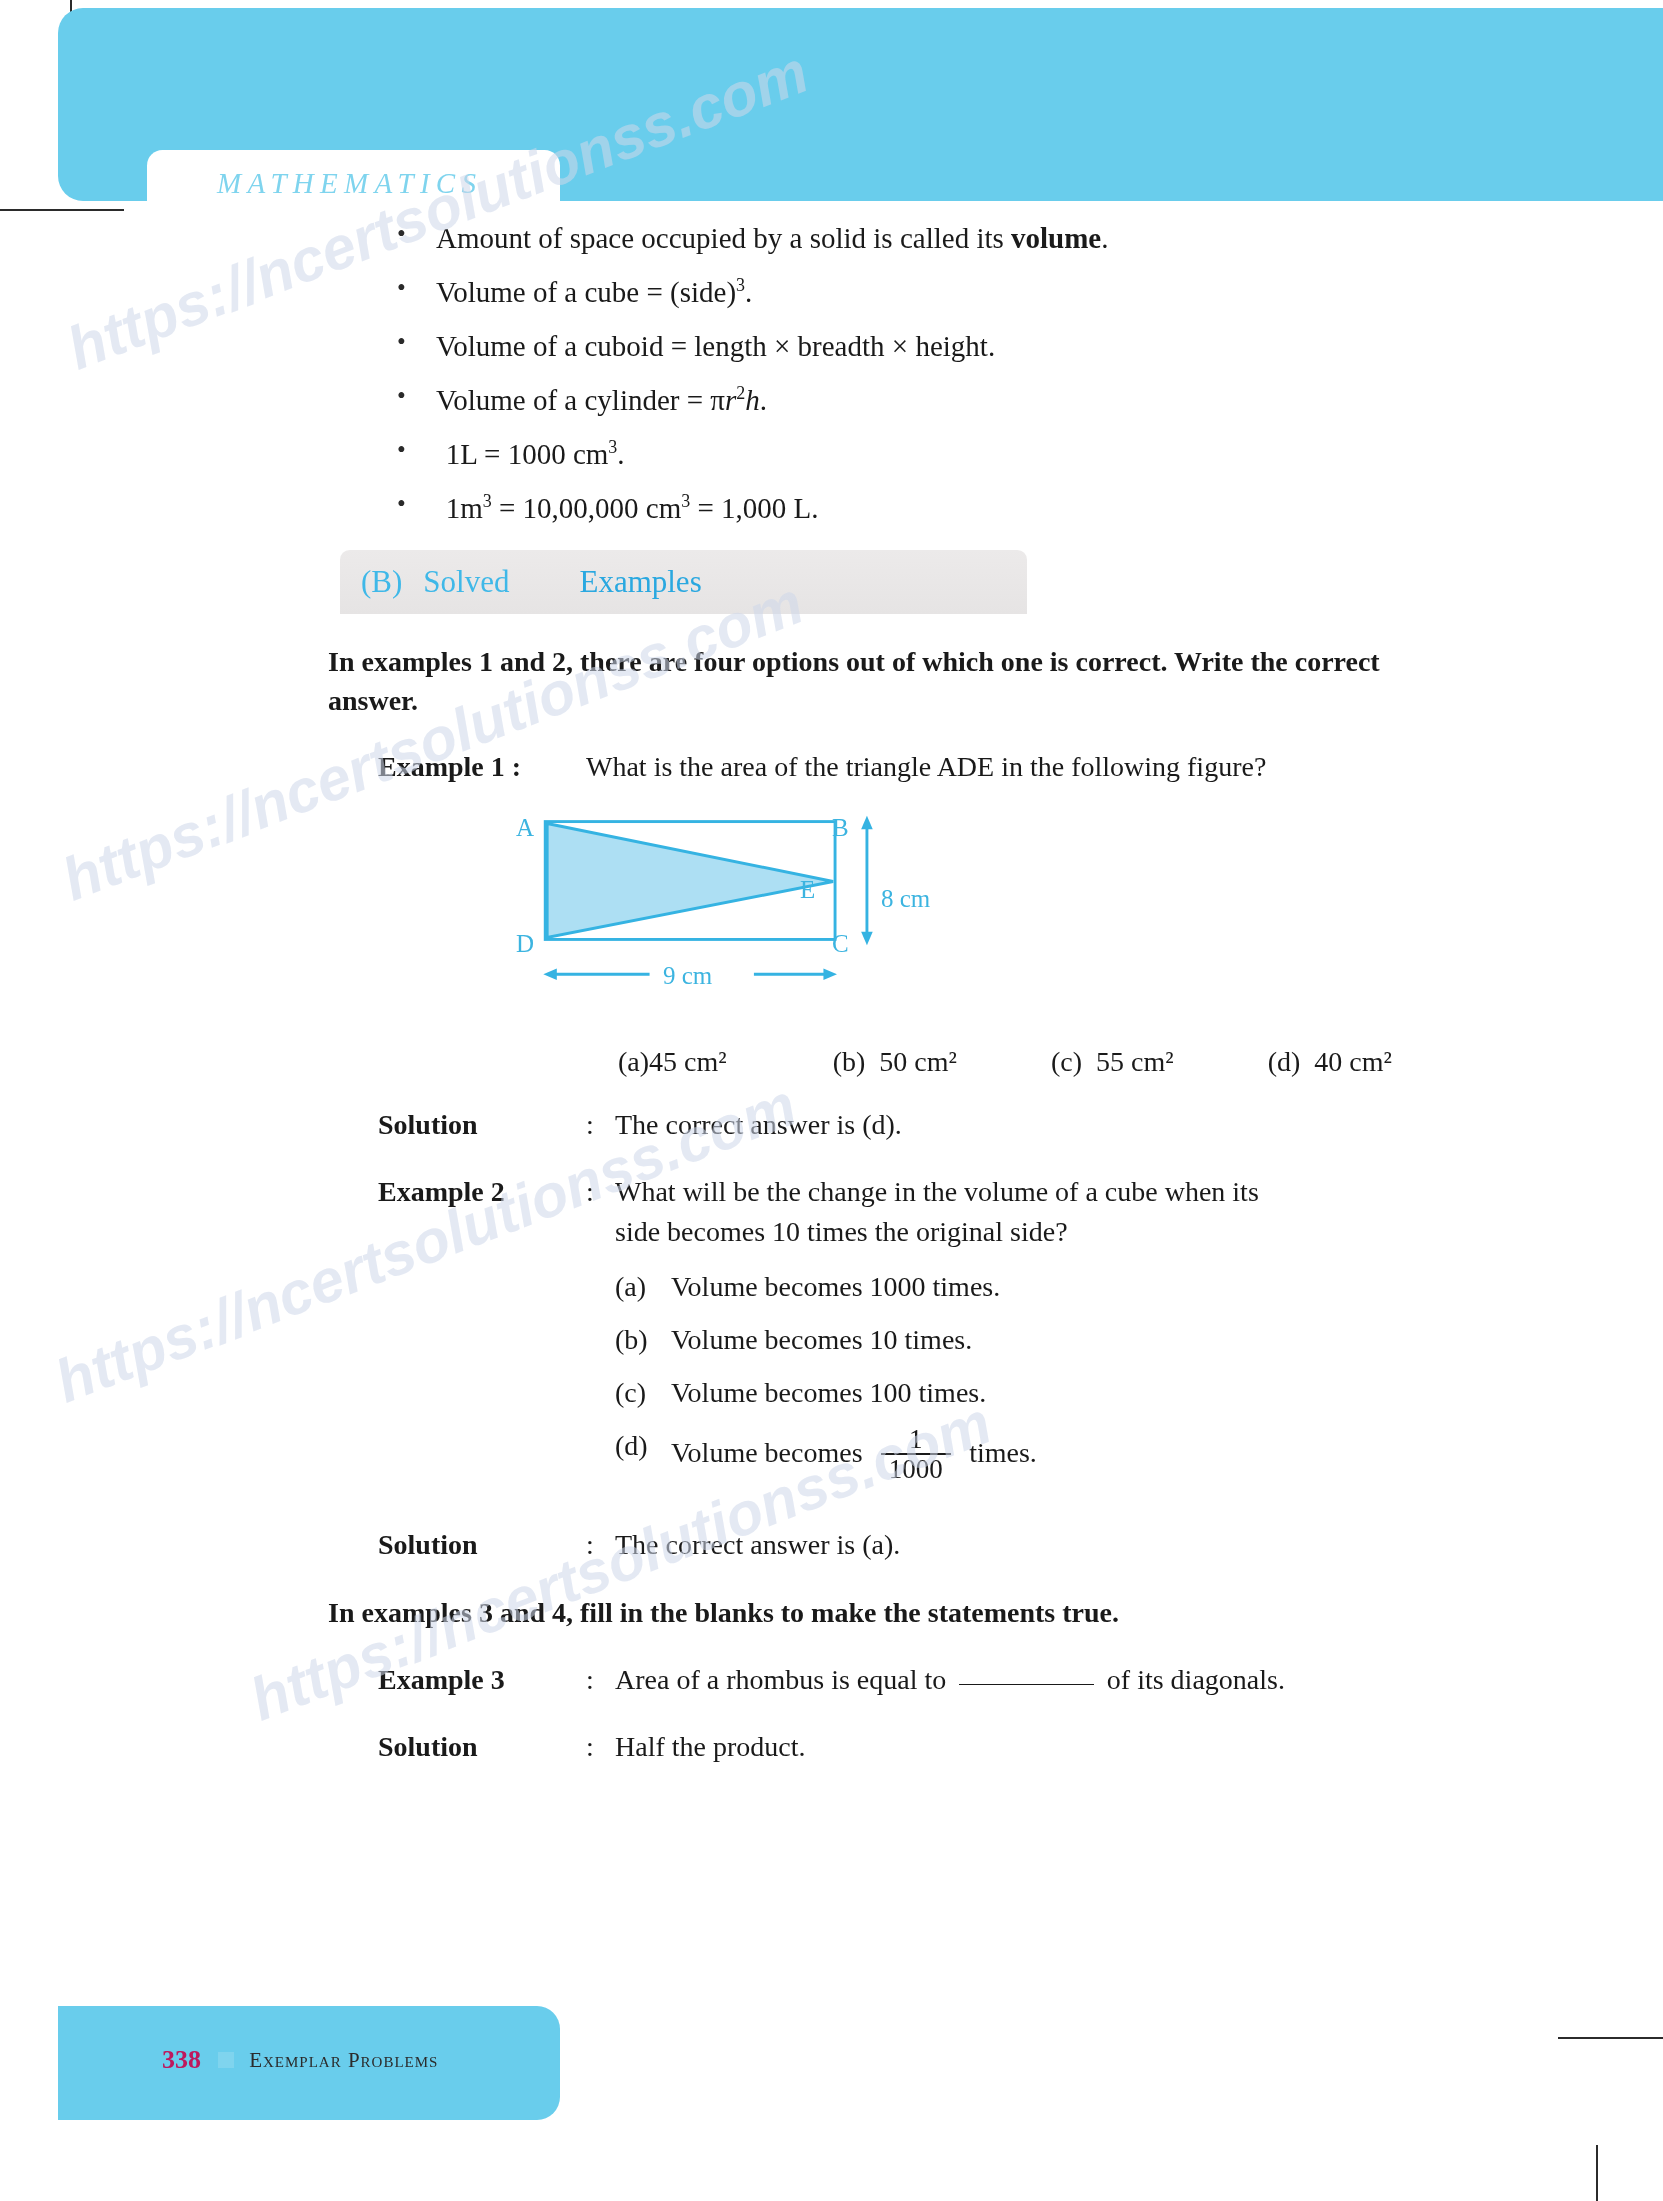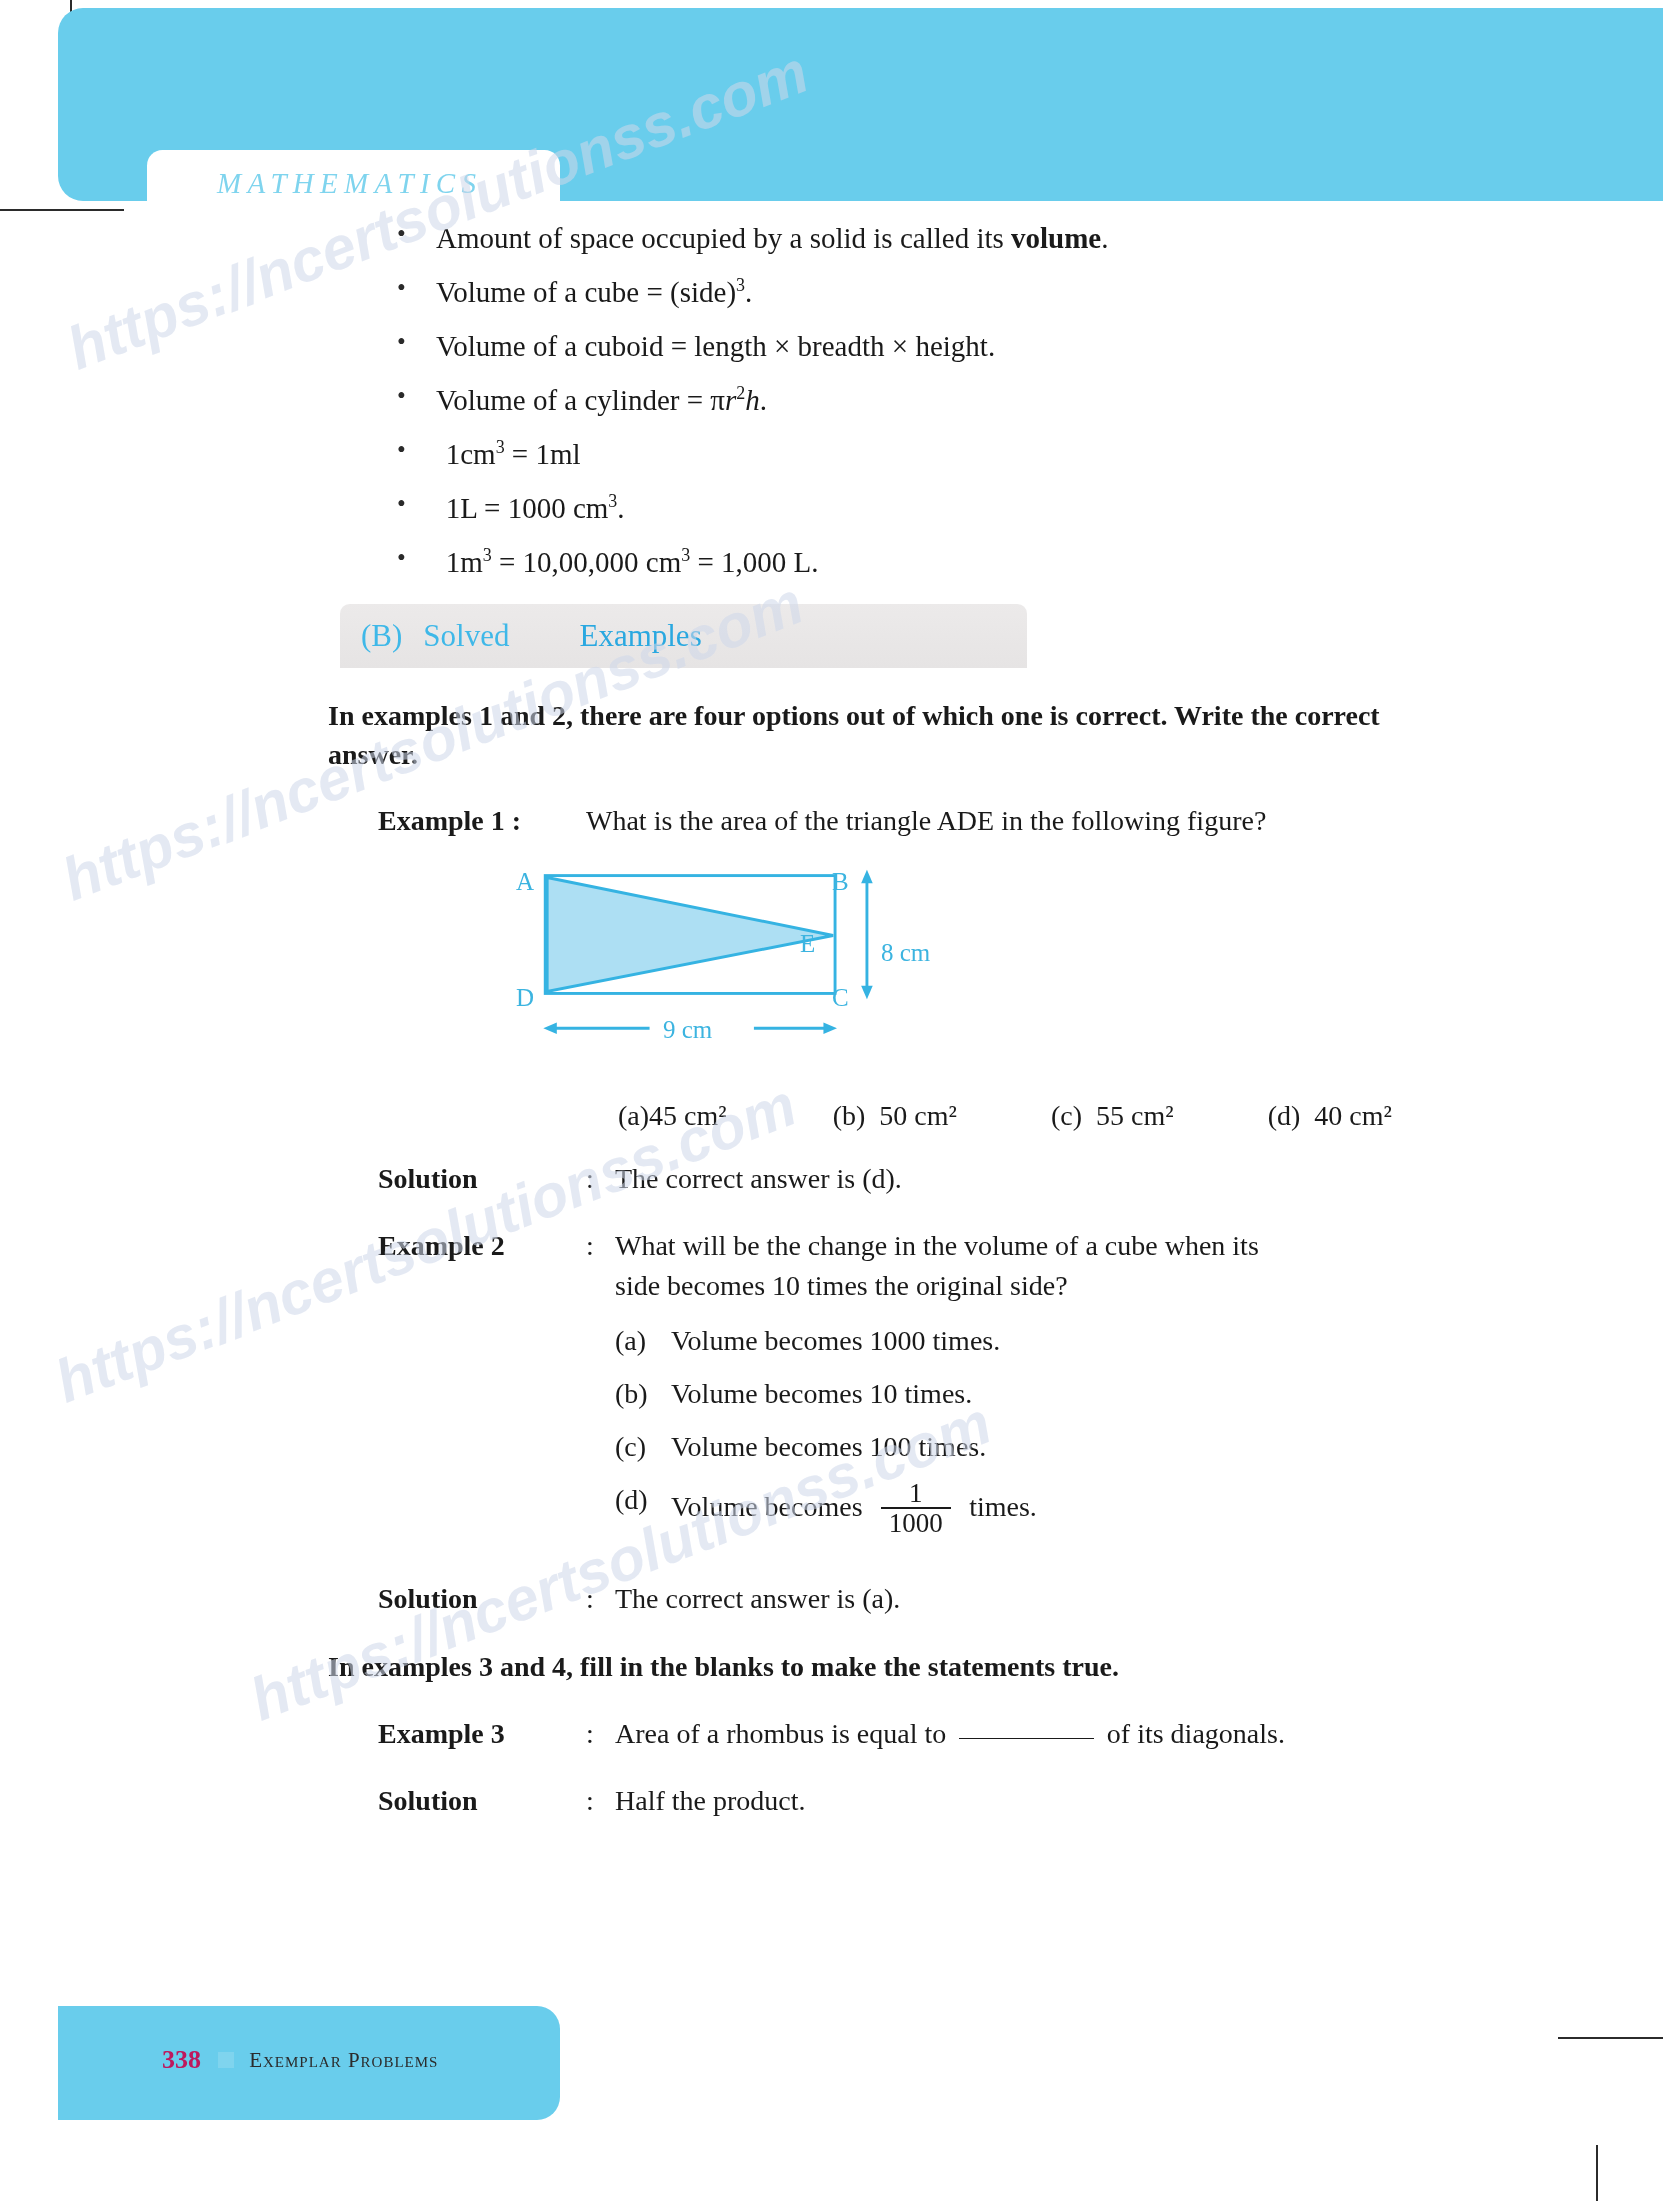--- a/index.html
+++ b/index.html
@@ -265,21 +265,20 @@
   <span class="header-title">MATHEMATICS</span>
 </div>
 
 <div class="content">
 
   <ul class="facts">
     <li>Amount of space occupied by a solid is called its <b class="strong">volume</b>.</li>
     <li>Volume of a cube = (side)<sup>3</sup>.</li>
     <li>Volume of a cuboid = length × breadth × height.</li>
     <li>Volume of a cylinder = π<span class="it">r</span><sup>2</sup><span class="it">h</span>.</li>
-    <li class="indent">1cm<sup>3</sup> = 1ml</li>
     <li class="indent">1L = 1000 cm<sup>3</sup>.</li>
     <li class="indent">1m<sup>3</sup> = 10,00,000 cm<sup>3</sup> = 1,000 L.</li>
   </ul>
 
   <div class="section-band">
     <span class="sb-letter">(B)</span>
     <span class="sb-word1">Solved</span>
     <span class="sb-word2">Examples</span>
   </div>
 

